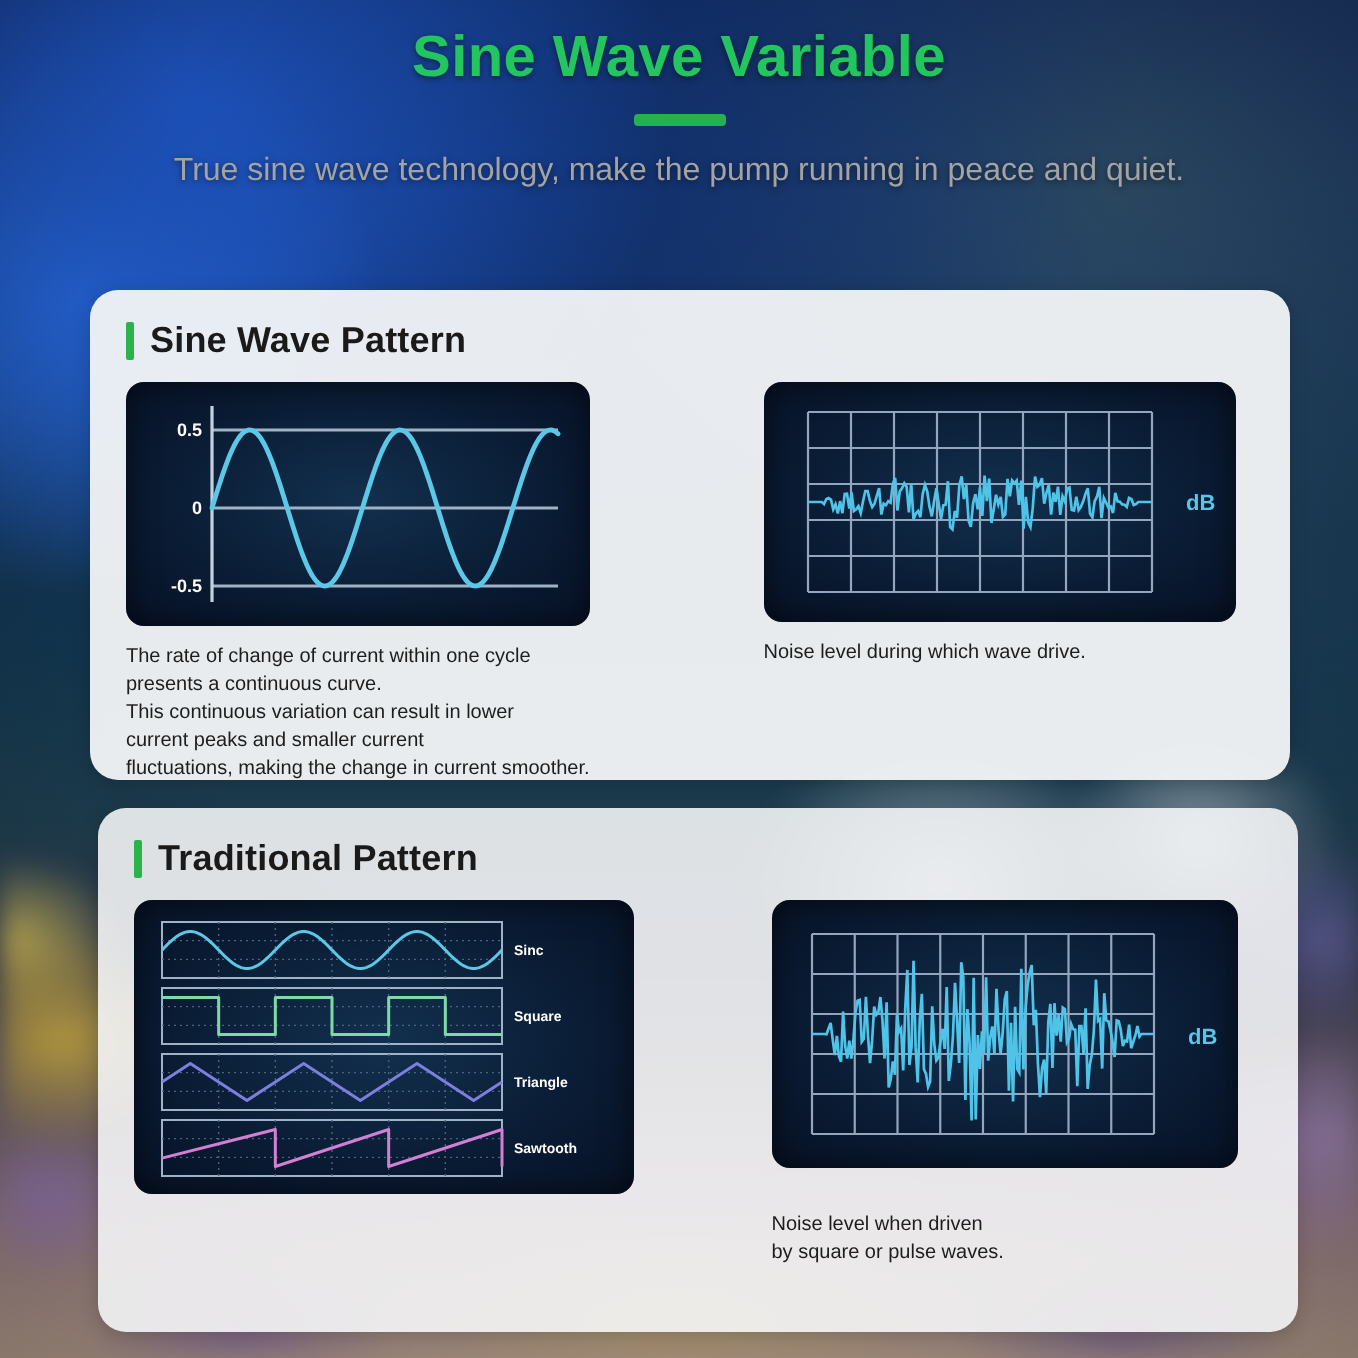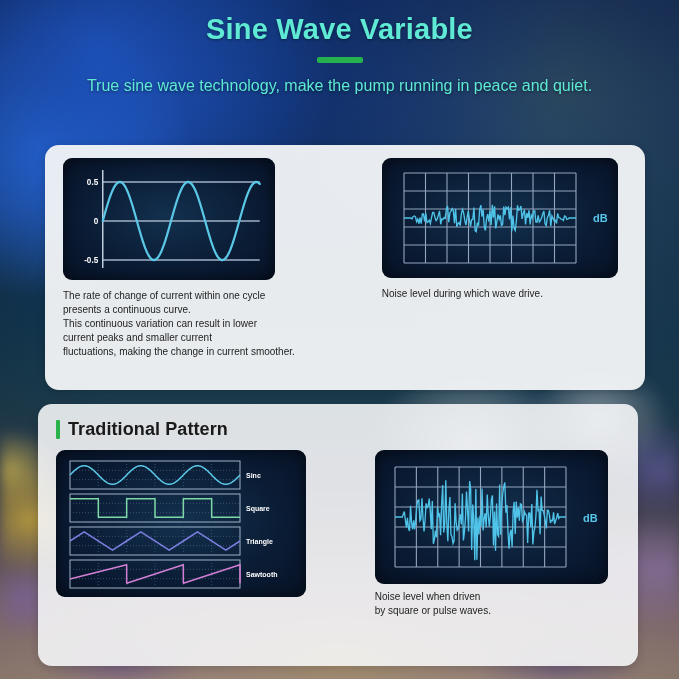--- a/index.html
+++ b/index.html
@@ -57,54 +57,54 @@
   
   .header {
     position: absolute;
     left: 0; right: 0; top: 0;
     height: 138px;
     text-align: center;
     padding-top: 12px;
   }
 
   .title-line {
-    color: #5eead4;
+    color: #22c55e;
     font-size: 29px;
     font-weight: bold;
     line-height: 34px;
     letter-spacing: .2px;
     text-shadow: 0 1px 3px rgba(0,0,0,.45);
   }
 
   .title-rule {
     width: 46px;
     height: 6px;
     border-radius: 2px;
     margin: 11px auto 0;
   }
 
   .subtitle {
-    color: #5eead4;
+    color: #a3a3a3;
     font-size: 16px;
     line-height: 20px;
     margin-top: 13px;
     text-shadow: 0 1px 3px rgba(0,0,0,.5);
   }
 
   
   .panel {
     position: absolute;
     border-radius: 14px;
     background: rgba(246,247,249,.92);
     box-shadow: 0 2px 10px rgba(0,0,0,.18);
     padding: 13px 16px 12px 18px;
   }
 
   .panel-top    { left: 45px; top: 145px;  width: 600px; height: 245px; background: rgba(243,245,247,.95); }
-  .panel-bottom { left: 38px; top: 404px;  width: 600px; height: 262px; background: rgba(247,248,249,.88); }
+  .panel-bottom { left: 49px; top: 404px;  width: 600px; height: 262px; background: rgba(247,248,249,.88); }
 
   .panel-head {
     display: flex;
     align-items: center;
     gap: 8px;
     height: 24px;
     margin-bottom: 9px;
   }
 
   .accent-bar {
@@ -128,36 +128,36 @@
   .col-left  { width: 300px; }
   .col-right { width: 250px; }
 
   
   .scope {
     border-radius: 9px;
     background: radial-gradient(ellipse at 50% 48%, #12304e 0%, #0a1b33 62%, #071226 100%);
     box-shadow: inset 0 0 16px rgba(0,0,0,.55);
   }
 
-  .scope-sine  { width: 212px; height: 122px; padding: 6px 8px; }
+  .scope-sine  { width: 232px; height: 122px; padding: 6px 8px; }
   .scope-noise { width: 236px; height: 120px; padding: 7px 6px; }
   .scope-wavesets { width: 250px; height: 147px; padding: 7px 8px; }
   .scope-noise2 { width: 233px; height: 134px; padding: 8px 6px; }
 
   .scope svg { display: block; width: 100%; height: 100%; }
 
   .caption {
     margin-top: 9px;
     font-size: 10px;
     line-height: 14px;
     color: #1d1d1d;
     white-space: pre-line;
   }
 
-  .caption-bottom { margin-top: 6px; }
+  .caption-bottom { margin-top: 22px; }
 
   .tick-text { font: bold 9px "Liberation Sans", sans-serif; fill: #ffffff; }
   .db-text   { font: bold 11px "Liberation Sans", sans-serif; fill: #57c6e8; }
   .wave-label{ font: bold 7px "Liberation Sans", sans-serif; fill: #ffffff; }
 </style>
 </head>
 <body>
 
 <div id="page">
 
@@ -165,20 +165,24 @@
   <div class="bg-layer bg-reef"></div>
   <div class="bg-layer bg-vignette"></div>
 
   <div class="header">
     <div class="title-line">Sine Wave Variable</div>
     <div class="title-rule" id="title-rule" style="background: rgb(37, 178, 78);"></div>
     <div class="subtitle">True sine wave technology, make the pump running in peace and quiet.</div>
   </div>
 
   <div class="panel panel-top">
+    <div class="panel-head">
+      <div class="accent-bar accent" style="background: rgb(42, 179, 74);"></div>
+      <div class="panel-title">Sine Wave Pattern</div>
+    </div>
 
     <div class="panel-body">
 
       <div class="col-left">
         <div class="scope scope-sine">
           <svg viewBox="0 0 216 110" preserveAspectRatio="none">
             <line x1="35" y1="18" x2="208" y2="18" stroke="#9fb2c6" stroke-width="1.6"></line>
             <line x1="35" y1="57" x2="208" y2="57" stroke="#9fb2c6" stroke-width="1.6"></line>
             <line x1="35" y1="96" x2="208" y2="96" stroke="#9fb2c6" stroke-width="1.6"></line>
             <line x1="35" y1="6" x2="35" y2="104" stroke="#c4d2e0" stroke-width="1.6"></line>

